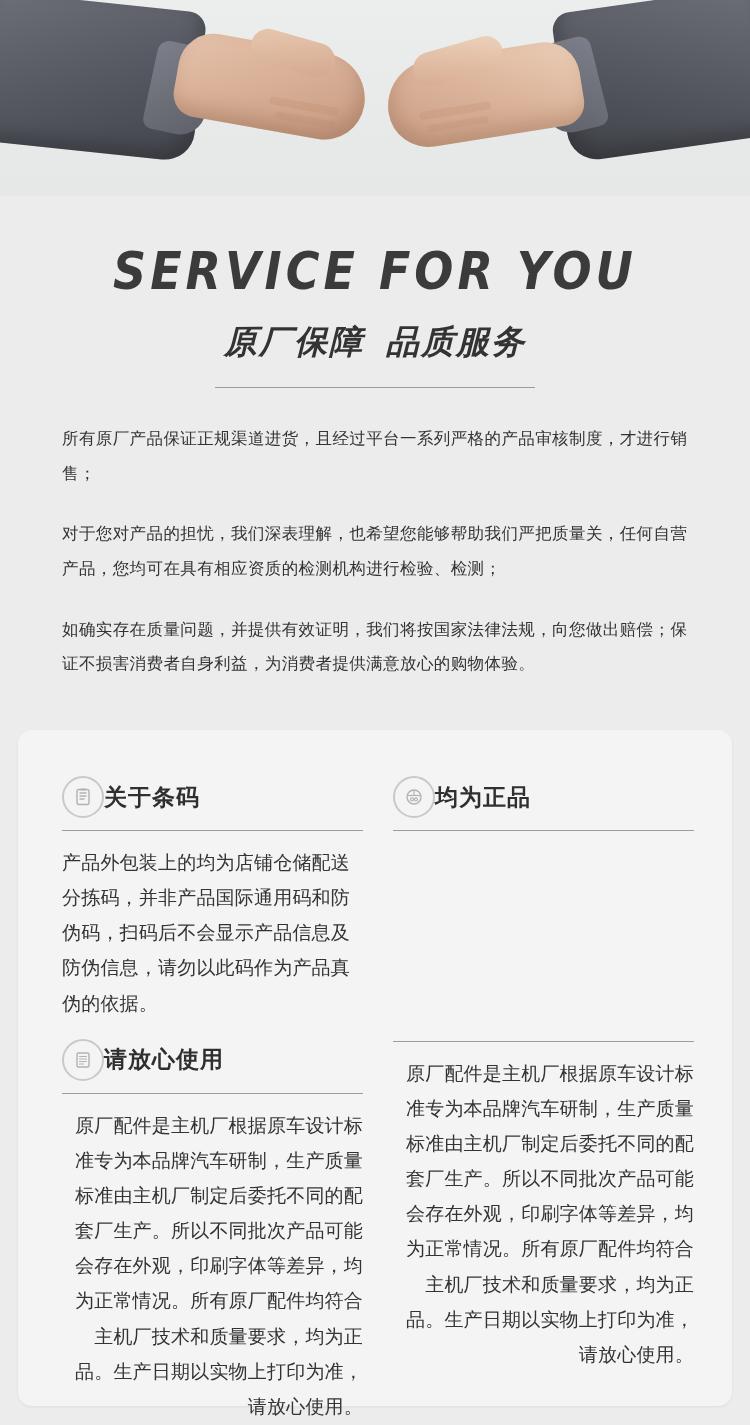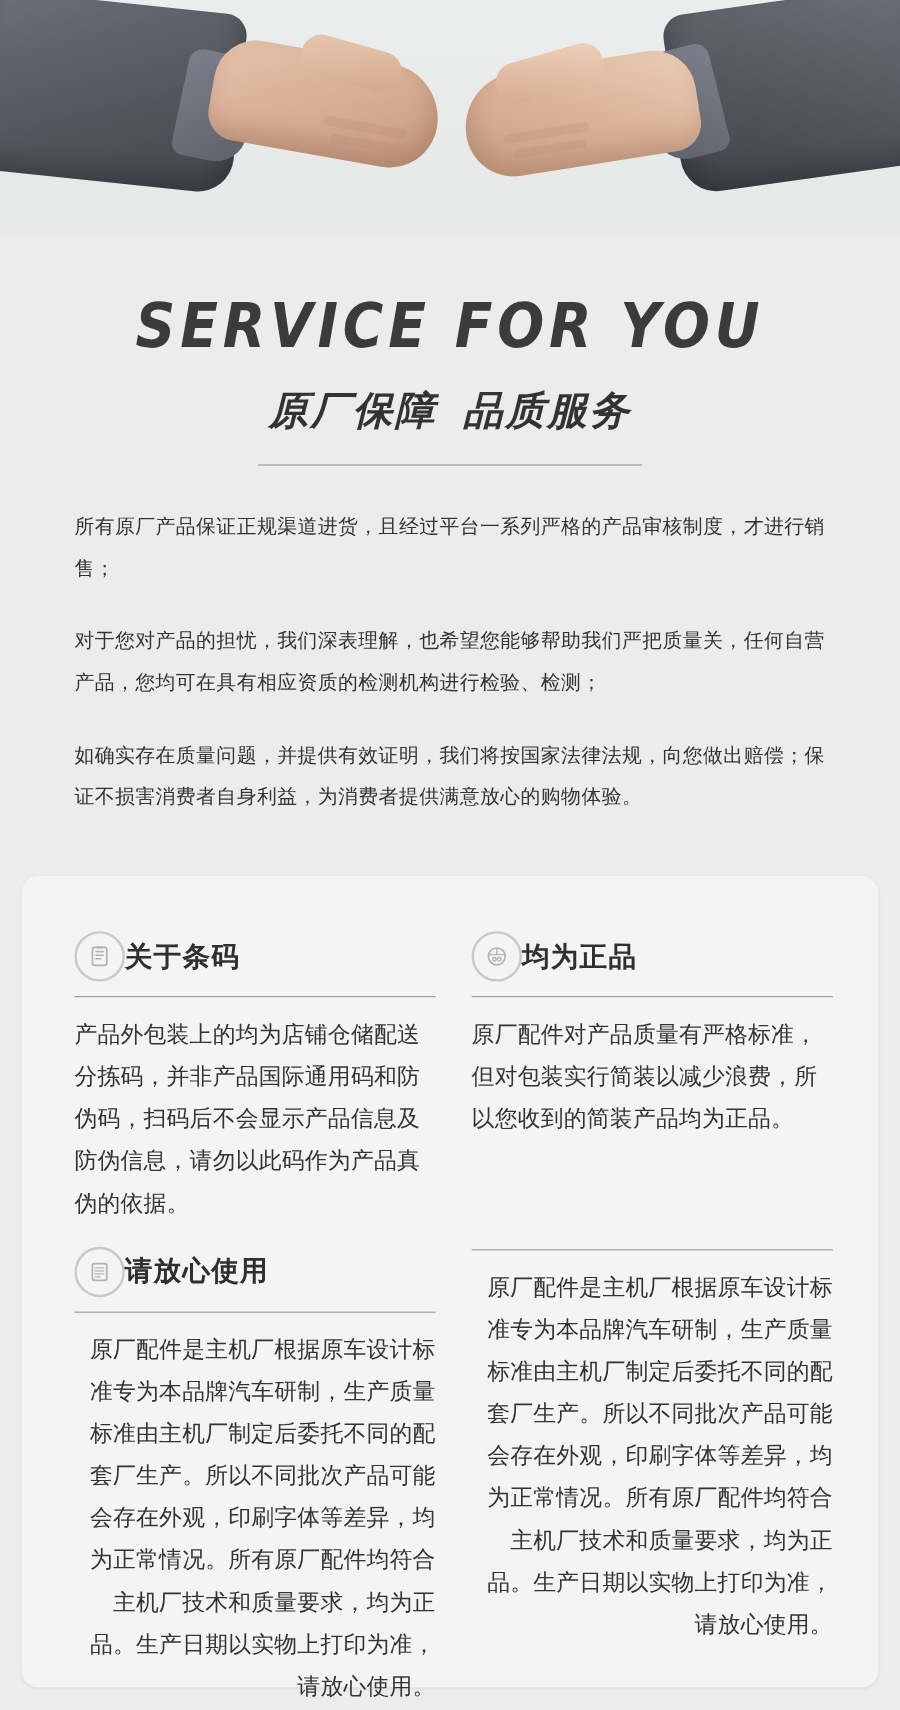--- a/index.html
+++ b/index.html
@@ -288,21 +288,20 @@
               <circle cx="10" cy="10" r="7" fill="none" stroke="#b2b2b2" stroke-width="1.4"></circle>
               <path d="M3.5 8.5h13" stroke="#b2b2b2" stroke-width="1.2"></path>
               <path d="M10 3.2v5.3" stroke="#b2b2b2" stroke-width="1.2"></path>
               <circle cx="8" cy="12.4" r="1.5" fill="none" stroke="#b2b2b2" stroke-width="1.1"></circle>
               <circle cx="12" cy="12.4" r="1.5" fill="none" stroke="#b2b2b2" stroke-width="1.1"></circle>
             </svg>
           </span>
           <span class="card-title">均为正品</span>
         </div>
         <div class="card-rule"></div>
-        <div class="card-body">原厂配件对产品质量有严格标准，但对包装实行简装以减少浪费，所以您收到的简装产品均为正品。</div>
       </div>
 
       <div class="card row2">
         <div class="card-head">
           <span class="card-icon">
             <svg width="20" height="20" viewBox="0 0 20 20" aria-hidden="true">
               <rect x="4" y="3" width="12" height="14" rx="1.5" fill="none" stroke="#b2b2b2" stroke-width="1.4"></rect>
               <path d="M6.5 6.5h7M6.5 9h7M6.5 11.5h7M6.5 14h4" stroke="#b2b2b2" stroke-width="1.1" stroke-linecap="round"></path>
             </svg>
           </span>

